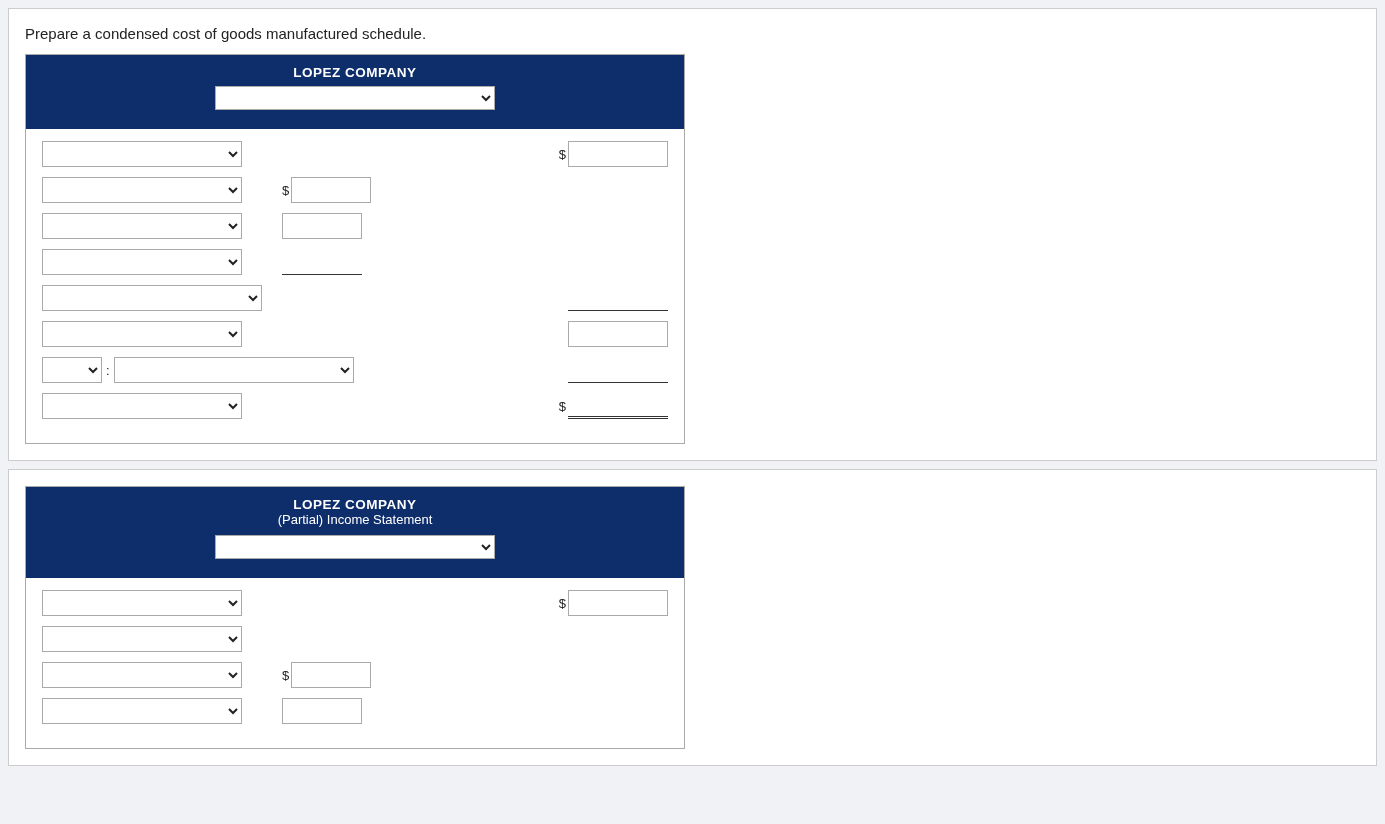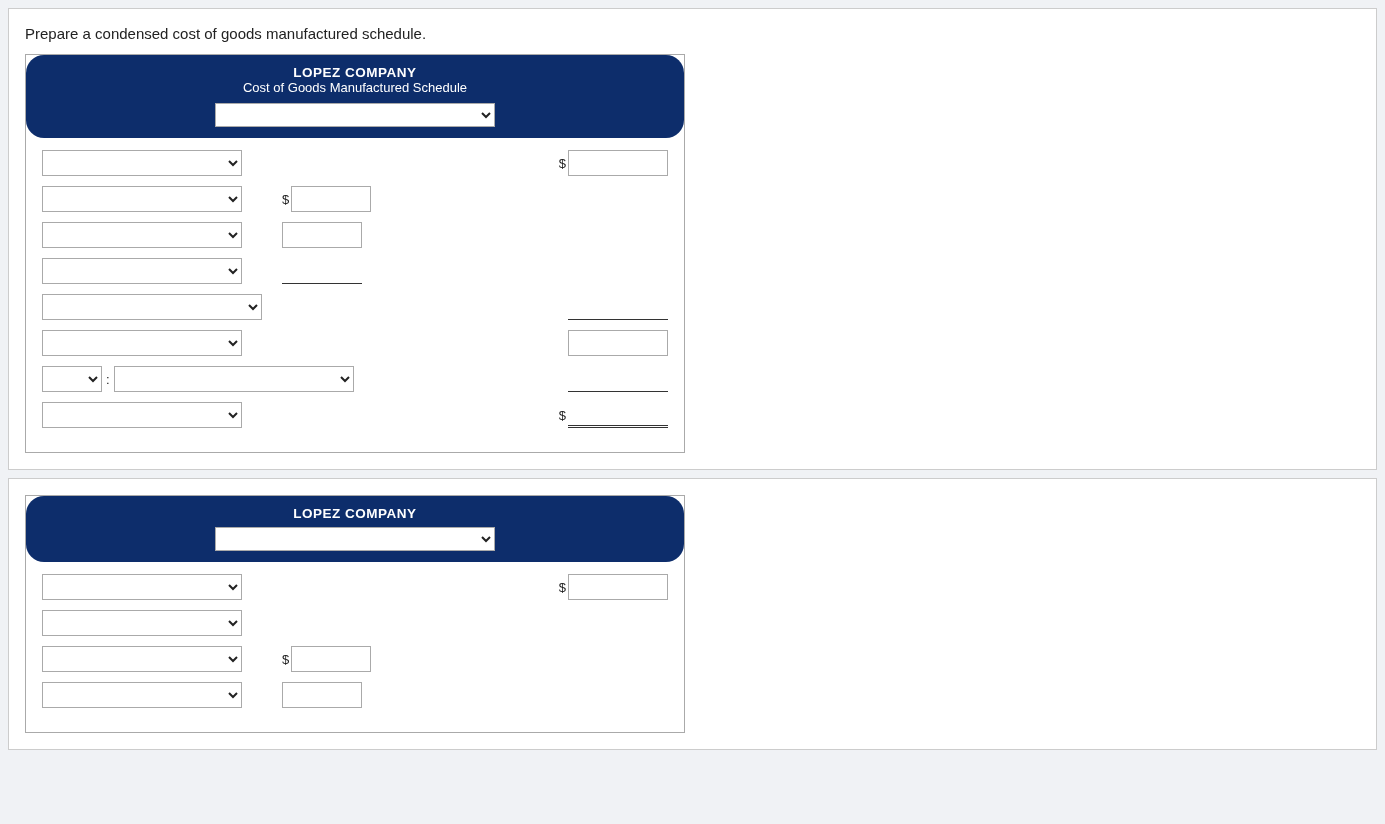--- a/index.html
+++ b/index.html
@@ -21,22 +21,21 @@
       color: #222;
     }
     .schedule-container {
       width: 660px;
       border: 1px solid #aaa;
     }
     .schedule-header {
       background: #0d2d6b;
       color: #fff;
       text-align: center;
-      padding: 10px 8px 11px 8px;
-      border-radius: 18px;
+      padding: 10px 8px 19px 8px;
     }
     .schedule-header .company-name {
       font-weight: bold;
       font-size: 13.5px;
       letter-spacing: 0.5px;
     }
     .schedule-header .schedule-title {
       font-size: 13px;
       margin-bottom: 8px;
     }
@@ -140,21 +139,20 @@
 </head>
 <body>
 
 <div class="section">
   <p class="section-instruction">Prepare a condensed cost of goods manufactured schedule.</p>
 
   <div class="schedule-container">
 
     <div class="schedule-header">
       <div class="company-name">LOPEZ COMPANY</div>
-      <div class="schedule-title">Cost of Goods Manufactured Schedule</div>
       <div class="header-select-wrap">
         <select class="">
           <option value=""></option>
           <option>For the Month Ended May 31</option>
         </select>
       </div>
     </div>
 
     <div class="schedule-body">
 
@@ -245,20 +243,21 @@
     </div>
   </div>
 </div>
 
 <div class="section">
 
   <div class="schedule-container">
 
     <div class="schedule-header">
       <div class="company-name">LOPEZ COMPANY</div>
+      <div class="schedule-title">(Partial) Income Statement</div>
       <div class="header-select-wrap">
         <select class="">
           <option value=""></option>
           <option>For the Month Ended May 31</option>
         </select>
       </div>
     </div>
 
     <div class="schedule-body">
 

